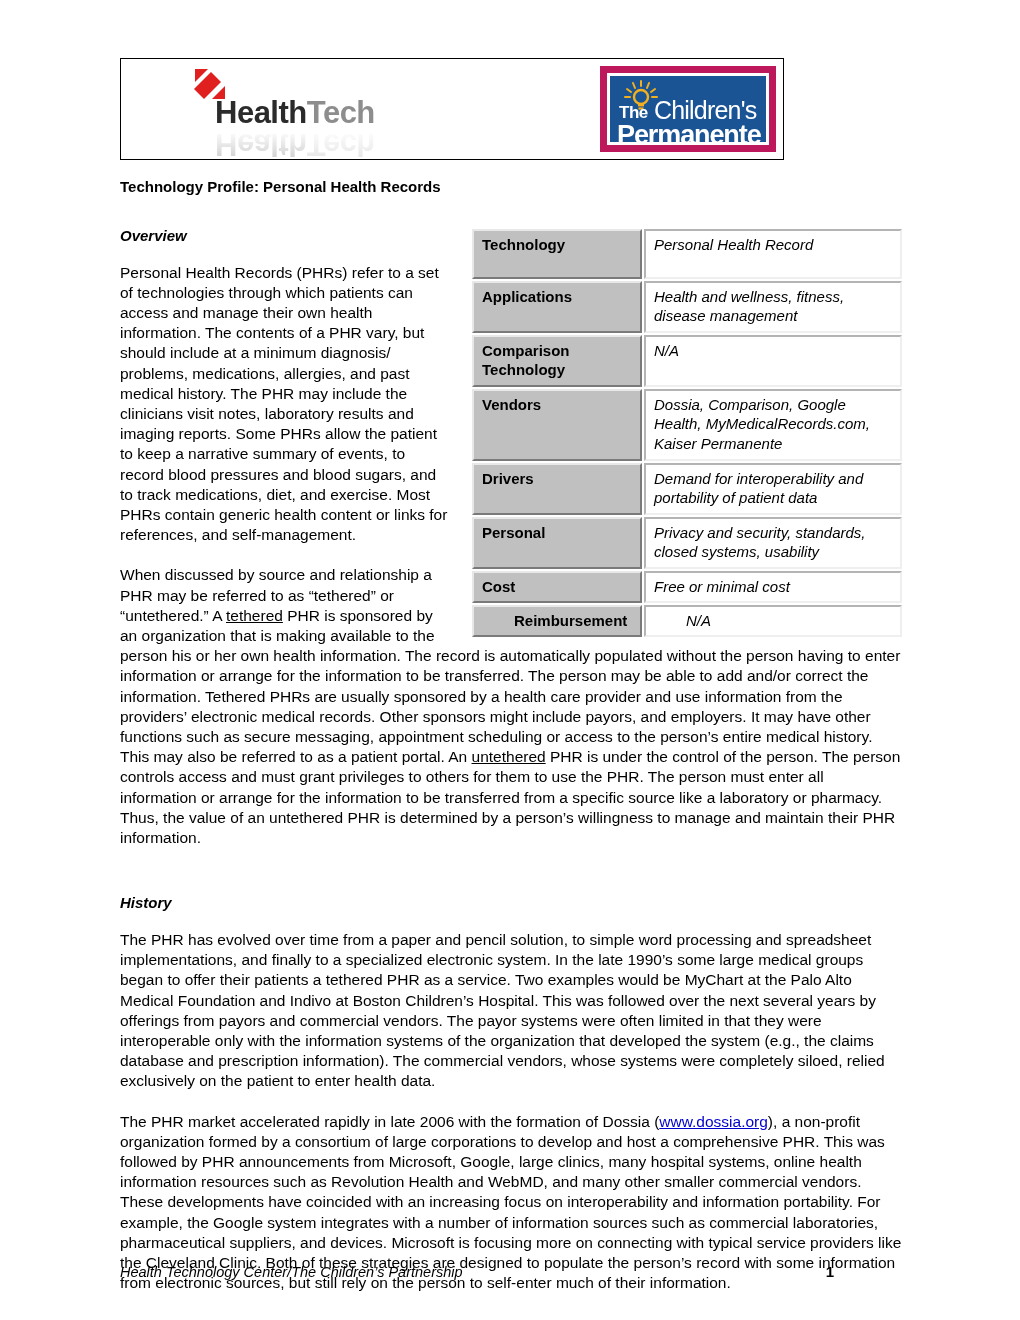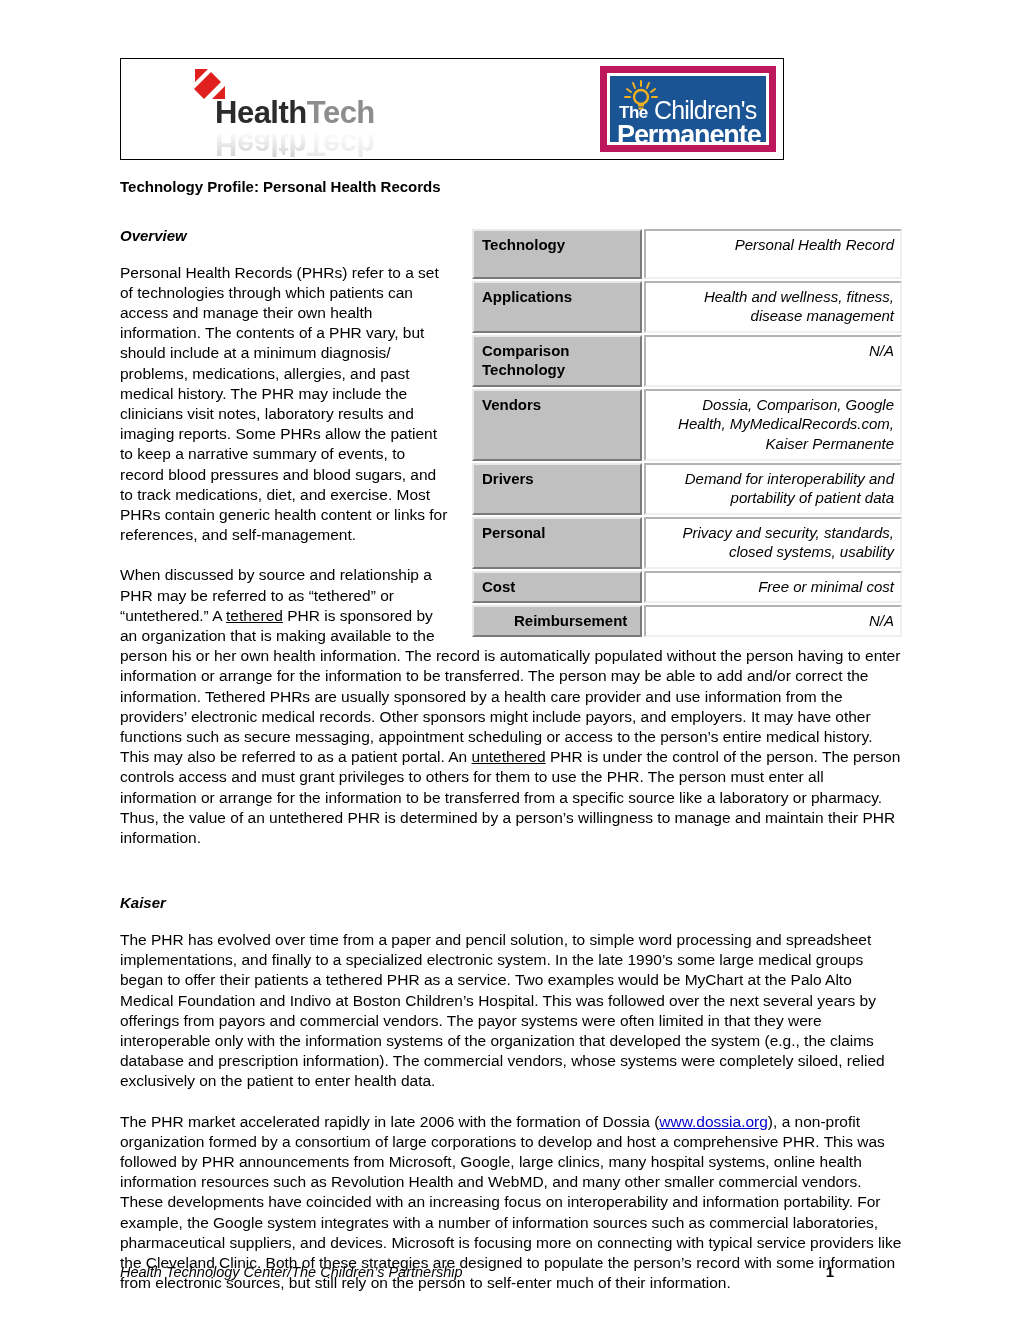--- a/index.html
+++ b/index.html
@@ -200,21 +200,20 @@
     border-right: 2px solid #7a7a7a;
     border-bottom: 2px solid #7a7a7a;
   }
   td.spec-value {
     background: #ffffff;
     font-style: italic;
     border-top: 2px solid #b4b4b4;
     border-left: 2px solid #b4b4b4;
     border-right: 2px solid #efefef;
     border-bottom: 2px solid #efefef;
-    text-align: right;
   }
   tr.r-tech td { height: 38px; }
   tr.r-apps td { height: 40px; }
   tr.r-comp td { height: 40px; }
   tr.r-vend td { height: 60px; }
   tr.r-driv td { height: 40px; }
   tr.r-barr td { height: 40px; }
   tr.r-cost td { height: 20px; }
   tr.r-reim td { height: 20px; padding-left: 40px; }
 
@@ -328,21 +327,21 @@
     </div>
 
     <h2 class="section-head">Overview</h2>
 
     <p class="body-text">Personal Health Records (PHRs) refer to a set of technologies through which patients can access and manage their own health information.  The contents of a PHR vary, but should include at a minimum diagnosis/ problems, medications, allergies, and past medical history.  The PHR may include the clinicians visit notes, laboratory results and imaging reports.  Some PHRs allow the patient to keep a narrative summary of events, to record blood pressures and blood sugars, and to track medications, diet, and exercise.  Most PHRs contain generic health content or links for references, and self-management.</p>
 
     <p class="body-text"><span>When discussed by source and relationship a PHR may be referred to as “tethered” or “untethered.”  A </span><span class="u">tethered</span><span> PHR is sponsored by an organization that is making available to the person his or her own health information.  The record is automatically populated without the person having to enter information or arrange for the information to be transferred.  The person may be able to add and/or correct the information.  Tethered PHRs are usually sponsored by a health care provider and use information from the providers’ electronic medical records.  Other sponsors might include payors, and employers.   It may have other functions such as secure messaging, appointment scheduling or access to the person’s entire medical history.  This may also be referred to as a patient portal.  An </span><span class="u">untethered</span><span> PHR is under the control of the person.  The person controls access and must grant privileges to others for them to use the PHR.  The person must enter all information or arrange for the information to be transferred from a specific source like a laboratory or pharmacy.  Thus, the value of an untethered PHR is determined by a person’s willingness to manage and maintain their PHR information.</span></p>
 
     <div style="height:26px"></div>
 
-    <h2 class="section-head">Kaiser</h2>
+    <h2 class="section-head">History</h2>
 
     <p class="body-text">The PHR has evolved over time from a paper and pencil solution, to simple word processing and spreadsheet implementations, and finally to a specialized electronic system.  In the late 1990’s some large medical groups began to offer their patients a tethered PHR as a service.  Two examples would be MyChart at the Palo Alto Medical Foundation and Indivo at Boston Children’s Hospital. This was followed over the next several years by offerings from payors and commercial vendors. The payor systems were often limited in that they were interoperable only with the information systems of the organization that developed the system (e.g., the claims database and prescription information).  The commercial vendors, whose systems were completely siloed, relied exclusively on the patient to enter health data.</p>
 
     <p class="body-text tight"><span>The PHR market accelerated rapidly in late 2006 with the formation of Dossia (</span><a class="doc-link" href="#">www.dossia.org</a><span>), a non-profit organization formed by a consortium of large corporations to develop and host a comprehensive PHR.  This was followed by PHR announcements from Microsoft, Google, large clinics, many hospital systems, online health information resources such as Revolution Health and WebMD, and many other smaller commercial vendors.  These developments have coincided with an increasing focus on interoperability and information portability.  For example, the Google system integrates with a number of information sources such as commercial laboratories, pharmaceutical suppliers, and devices.  Microsoft is focusing more on connecting with typical service providers like the Cleveland Clinic.  Both of these strategies are designed to populate the person’s record with some information from electronic sources, but still rely on the person to self-enter much of their information.</span></p>
 
   </div>
 
   <div class="footer">
     <div class="footer-text">Health Technology Center/The Children’s Partnership</div>
     <div class="footer-page">1</div>

